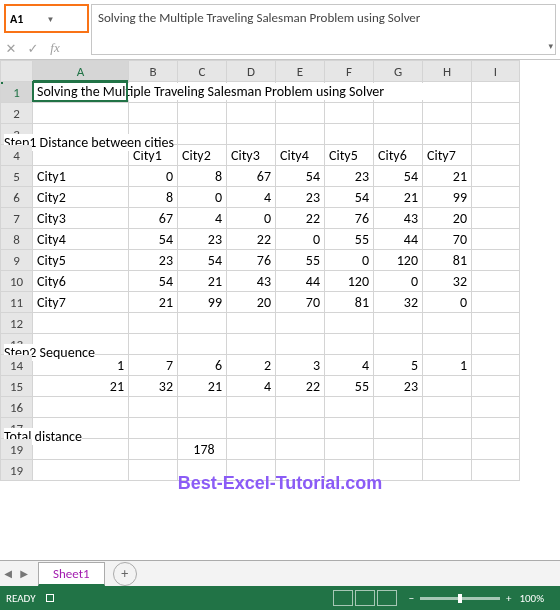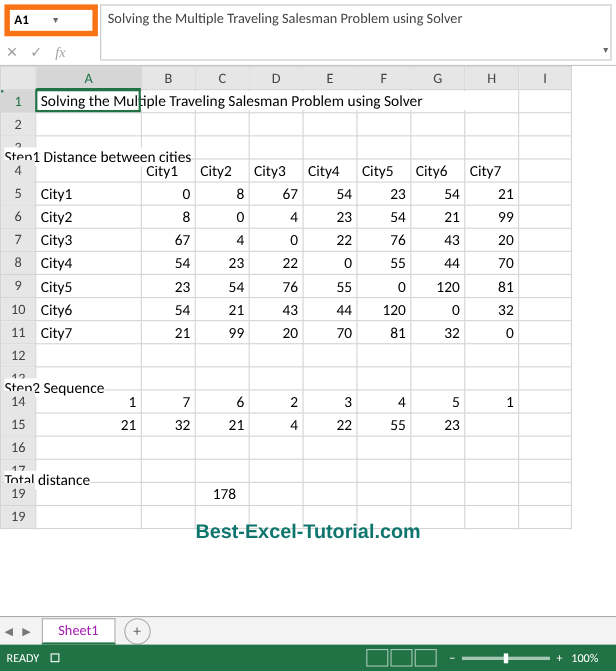--- a/index.html
+++ b/index.html
@@ -1,19 +1,19 @@
 <!DOCTYPE html>
 <html><head>
 <meta charset="utf-8">
 <style>
 *{box-sizing:border-box;margin:0;padding:0;}
 html,body{width:560px;height:610px;font-family:"Segoe UI",Calibri,Arial,sans-serif;font-size:14px;overflow:hidden;background:#fff;}
 .fb-area{height:60px;display:flex;border-bottom:1px solid #c6c6c6;background:#fff;}
 .namebox-wrap{width:91px;display:flex;flex-direction:column;}
-.namebox{height:36px;border:5px solid #f97316;margin:4px 2px 0 4px;display:flex;align-items:center;padding:0 4px;font-weight:bold;}
+.namebox{height:36px;border:2px solid #f97316;margin:4px 2px 0 4px;display:flex;align-items:center;padding:0 4px;font-weight:bold;}
 .namebox span{flex:1;font-size:12px;}
 .namebox .dd{font-size:8px;color:#666;}
 .fb-icons{flex:1;display:flex;align-items:flex-start;padding-top:4px;}
 .fb-icons .icn{width:18px;height:18px;margin:2px;display:flex;align-items:center;justify-content:center;color:#a0a0a0;font-size:13px;}
 .fx{font-style:italic;font-family:"Times New Roman",serif;color:#666;margin-left:4px;}
 .formula-bar-wrap{flex:1;display:flex;flex-direction:column;}
 .formula-bar{flex:1;margin:4px 4px 4px 0;border:1px solid #c6c6c6;padding:4px 6px;font-size:13px;color:#444;line-height:1.35;position:relative;}
 .fb-expand{position:absolute;right:2px;bottom:2px;font-size:9px;color:#666;cursor:pointer;}
 .grid-wrap{position:relative;height:490px;overflow:hidden;}
 table.grid{border-collapse:collapse;table-layout:fixed;}
@@ -26,21 +26,21 @@
 col.cA{width:96px;} col.cB,col.cC,col.cD,col.cE,col.cF,col.cG,col.cH{width:49px;} col.cI{width:48px;}
 td{color:#000;}
 td.num{text-align:right;}
 td.txt{text-align:left;}
 td.bb{border-bottom:1px solid #000;}
 td.bt{border-top:1px solid #000;}
 td.bl{border-left:1px solid #000;}
 td.br{border-right:1px solid #000;}
 .selbox{position:absolute;border:2px solid #217346;pointer-events:none;}
 .overflow{position:absolute;font-size:14px;font-family:Calibri,Arial,sans-serif;background:#fff;pointer-events:none;}
-.wm{position:absolute;left:0;right:0;text-align:center;font-size:18px;font-weight:bold;color:#0f766e;z-index:5;pointer-events:none;font-family:Arial,sans-serif;}
+.wm{position:absolute;left:0;right:0;text-align:center;font-size:18px;font-weight:bold;color:#8b5cf6;z-index:5;pointer-events:none;font-family:Arial,sans-serif;}
 .tabbar{position:absolute;bottom:24px;left:0;right:0;height:26px;border-top:1px solid #ababab;background:#f3f3f3;display:flex;align-items:center;z-index:3;}
 .tabbar .navbtn{width:16px;text-align:center;font-size:10px;color:#777;}
 .tabbar .tab{padding:3px 14px;background:#fff;border:1px solid #ababab;border-bottom:2px solid #217346;font-size:13px;color:#a21caf;margin-left:6px;}
 .tabbar .addtab{width:24px;height:24px;border:1px solid #ababab;border-radius:50%;margin-left:8px;text-align:center;line-height:22px;font-size:14px;color:#666;}
 .statusbar{position:absolute;bottom:0;left:0;right:0;height:24px;background:#217346;color:#fff;display:flex;align-items:center;font-size:11px;padding:0 6px;z-index:3;}
 .statusbar .sect{margin-right:10px;display:flex;align-items:center;}
 .statusbar .spacer{flex:1;}
 .statusbar .viewbtn{width:20px;height:16px;border:1px solid rgba(255,255,255,.6);margin:0 1px;}
 .statusbar .zoom{display:flex;align-items:center;}
 .statusbar .zoom .track{width:80px;height:3px;background:rgba(255,255,255,.6);margin:0 6px;position:relative;}

